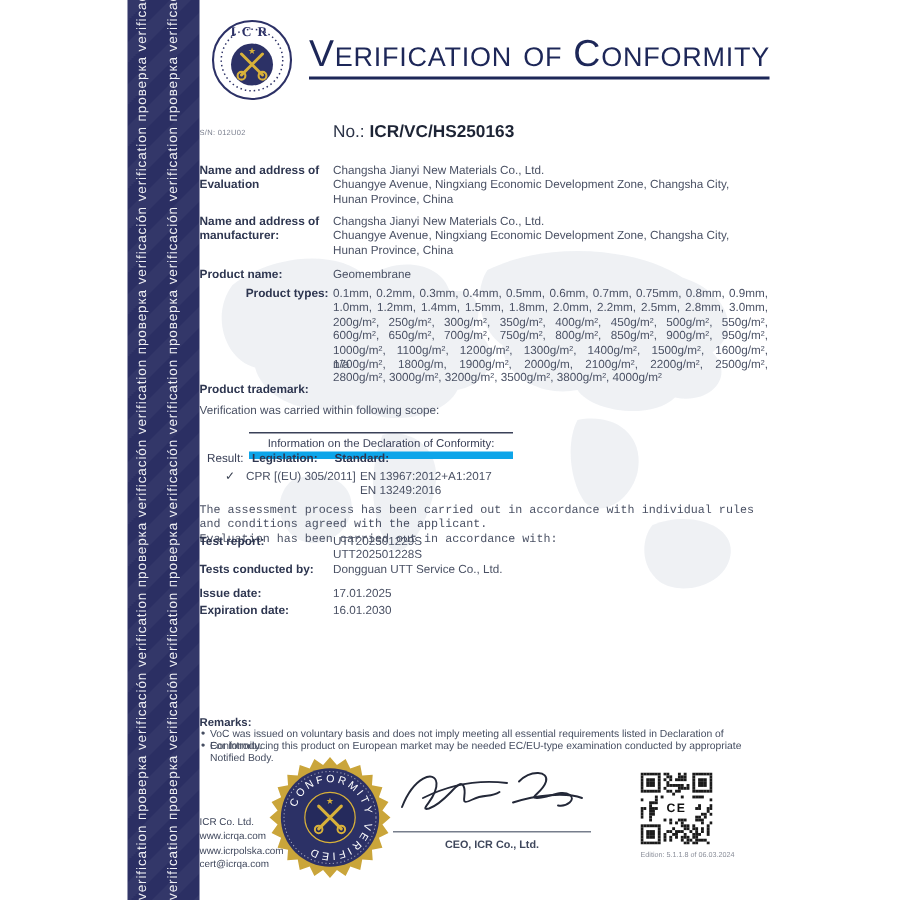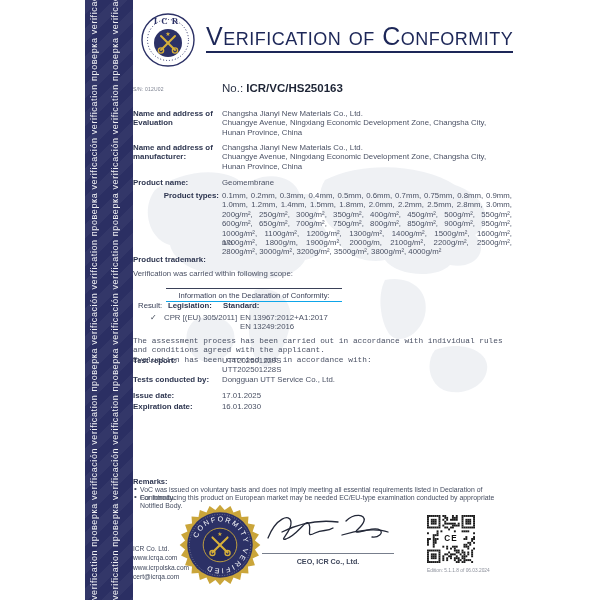--- a/index.html
+++ b/index.html
@@ -21,21 +21,21 @@
   .title-rule{position:absolute;left:206px;top:51px;width:307px;height:2px;background:#1d2758;z-index:1;}
   .serial{left:133px;top:86px;font-size:5px;color:#7a7f8e;letter-spacing:.2px;}
   .cert-no{left:222px;top:82px;font-size:11.5px;color:#2b3347;}
   .cert-no b{font-weight:bold;color:#1d2435;}
   
   .lbl{position:absolute;left:133px;width:86px;font-size:7.9px;font-weight:bold;color:#2e3650;line-height:9.4px;z-index:1;}
   .val{position:absolute;left:222px;width:290px;font-size:7.8px;color:#4a5164;line-height:9.4px;white-space:pre-line;z-index:1;}
   .just{white-space:normal;text-align:justify;}
   .para{position:absolute;left:133px;width:379px;font-size:7.8px;color:#4a5164;line-height:9.4px;white-space:pre-line;z-index:1;}
   
-  .decl-head{position:absolute;left:166px;top:288px;width:176px;border-top:1px solid #3a4158;border-bottom:1px solid #0ea5e9;
+  .decl-head{position:absolute;left:166px;top:288px;width:176px;border-top:1px solid #3a4158;border-bottom:5px solid #0ea5e9;
              text-align:center;font-size:7.6px;color:#3a4158;padding:1.5px 0;z-index:1;}
   .decl-col{position:absolute;font-size:7.8px;z-index:1;}
   .decl-bold{font-weight:bold;color:#2e3650;}
   .check{color:#3c4454;font-size:8px;}
   
   .remarks-title{left:133px;top:477px;font-size:7.6px;font-weight:bold;color:#2e3650;}
   .remark-item{position:absolute;left:140px;width:372px;font-size:6.9px;color:#454d60;line-height:8.2px;z-index:1;}
   .remark-item .bullet{position:absolute;left:-6px;top:-1px;font-size:8px;}
   
   .contact{left:133px;top:544px;font-size:6.6px;color:#3f475c;line-height:9.4px;white-space:pre-line;}

